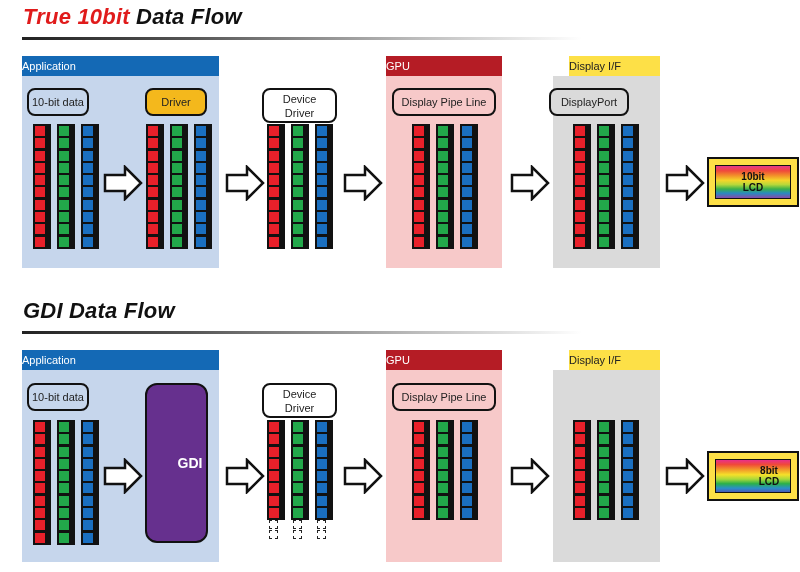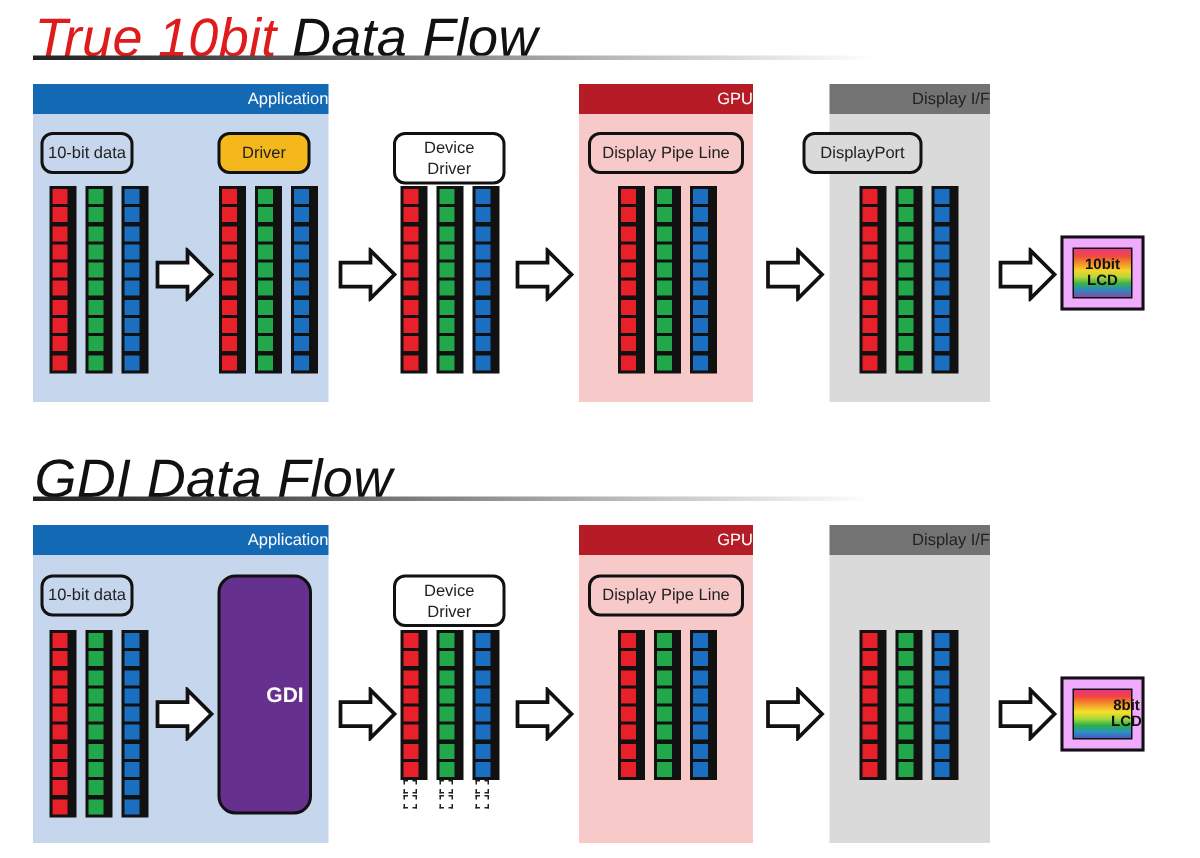--- a/index.html
+++ b/index.html
@@ -1,34 +1,34 @@
 <!DOCTYPE html>
 <html><head>
 <meta charset="utf-8">
 <style>
   html,body{margin:0;padding:0;background:#fff;}
   body{width:800px;height:572px;position:relative;overflow:hidden;font-family:"Liberation Sans",sans-serif;}
-  .title{position:absolute;left:23px;font-size:36px;font-weight:normal;font-style:italic;color:#111;letter-spacing:0.2px;}
+  .title{position:absolute;left:23px;font-size:22px;font-weight:bold;font-style:italic;color:#111;letter-spacing:0.2px;}
   .title .accent{color:#e01b1b;}
   .rule{position:absolute;left:22px;width:560px;height:3px;background:linear-gradient(to right,#222 0%,#555 30%,#bbb 70%,#fff 100%);}
   .panel{position:absolute;}
-  .panel .hdr{height:20px;line-height:20px;text-align:right;color:#fff;font-size:11px;}
+  .panel .hdr{height:20px;line-height:20px;text-align:left;color:#fff;font-size:11px;}
   .panel .body{position:absolute;left:0;right:0;top:20px;bottom:0;}
   .app .hdr{background:#1469b5;} .app .body{background:#c6d6ec;}
   .gpu .hdr{background:#b51c25;} .gpu .body{background:#f7c9c9;}
-  .dif .hdr{background:#737373;color:#222;} .dif .body{background:#dadada;}
+  .dif .hdr{background:#fde047;color:#222;margin-left:16px;} .dif .body{background:#dadada;}
   .lbl{position:absolute;border:2.5px solid #111;border-radius:8px;font-size:11px;color:#222;display:flex;align-items:center;justify-content:center;text-align:center;line-height:14px;box-sizing:border-box;}
   .col{position:absolute;width:14px;background:#111;padding:2px 2px 0 2px;box-sizing:content-box;}
   .cell{width:10px;height:10px;margin-bottom:2.3px;}
   .cell.empty{background:#fff;border:1.5px dashed #222;width:7px;height:7px;}
   .r .cell{background:#e8202a;} .g .cell{background:#22a84a;} .b .cell{background:#1a6fc0;}
   .col.tail{background:transparent;padding:0;}
   .arrow{position:absolute;width:40px;height:36px;}
   .gdi{position:absolute;background:#66308e;border:2.5px solid #111;border-radius:12px;color:#fff;font-weight:bold;font-size:14px;display:flex;align-items:center;justify-content:center;box-sizing:border-box;padding-left:27px;}
-  .lcd{position:absolute;width:56px;height:50px;background:#f0abfc;border:2px solid #111;box-sizing:border-box;}
+  .lcd{position:absolute;width:92px;height:50px;background:#fde047;border:2px solid #111;box-sizing:border-box;}
   .lcd .screen{position:absolute;left:6px;top:6px;right:6px;bottom:6px;border:1px solid #111;display:flex;align-items:center;justify-content:center;text-align:center;font-weight:bold;font-size:10px;line-height:11px;color:#111;}
   .lcd10 .screen{background:linear-gradient(to bottom,#e83a8a 0%,#f04a3a 15%,#f2902a 30%,#f5d52a 45%,#b8d83a 58%,#3ab04a 72%,#2a8abf 85%,#8a4aa8 100%);}
   .lcd8 .screen{background:linear-gradient(to bottom,#e8308a 0%,#f0483a 14%,#f2982a 30%,#f5e02a 46%,#a8d83a 60%,#2ab04a 74%,#2a90c8 88%,#4a5ab8 100%);padding-left:32px;}
 </style>
 </head>
 <body>
 
 <div class="title" style="top:4px;"><span class="accent">True 10bit</span><span> Data Flow</span></div>
 <div class="rule" style="top:37px;"></div>
 
@@ -45,21 +45,21 @@
 <div class="panel gpu" style="left:386px;top:56px;width:116px;height:212px;">
   <div class="hdr">GPU</div>
   <div class="body"></div>
 </div>
 <div class="lbl" style="left:392px;top:88px;width:104px;height:28px;background:#f7c9c9;">Display Pipe Line</div>
 
 <div class="panel dif" style="left:553px;top:56px;width:107px;height:212px;">
   <div class="hdr">Display I/F</div>
   <div class="body"></div>
 </div>
-<div class="lbl" style="left:535px;top:88px;width:80px;height:28px;background:#dadada;">DisplayPort</div>
+<div class="lbl" style="left:549px;top:88px;width:80px;height:28px;background:#dadada;">DisplayPort</div>
 
 <div class="lcd lcd10" style="left:707px;top:157px;">
   <div class="screen">
       <span><span>10bit</span><br><span>LCD</span></span>
     </div>
 </div>
 
 <div class="title" style="top:298px;"><span class="accent"></span><span>GDI Data Flow</span></div>
 <div class="rule" style="top:331px;"></div>
 

